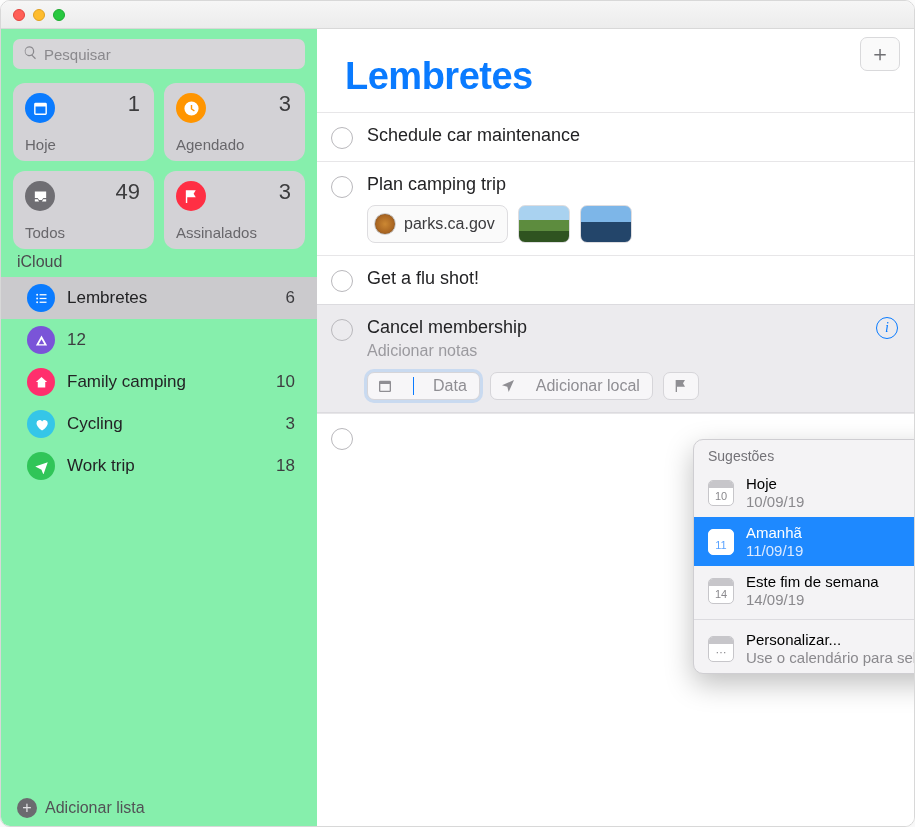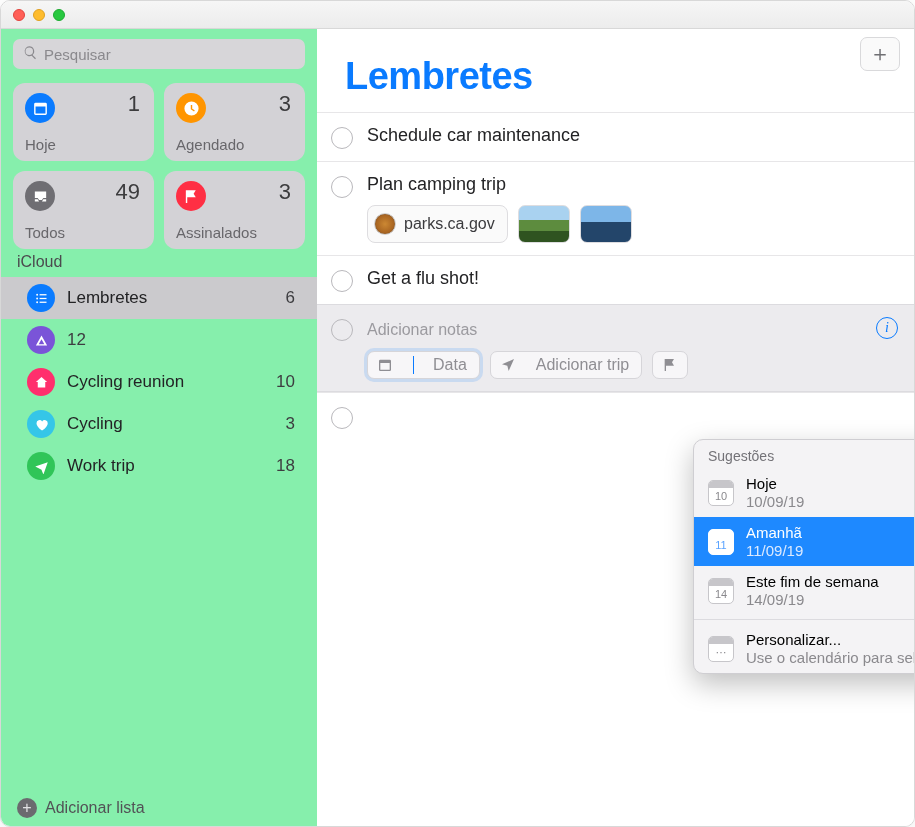--- a/index.html
+++ b/index.html
@@ -215,21 +215,21 @@
               </svg>
           </div>
           <span class="cnt">12</span>
         </div>
         <div class="listrow">
           <div class="listicon" style="background:#ff2f6d">
             <svg viewBox="0 0 24 24">
                 <path d="M12 3l9 8h-3v9H6v-9H3l9-8z"></path>
               </svg>
           </div>
-          <span class="name">Cycling reunion</span>
+          <span class="name">Family camping</span>
           <span class="cnt">10</span>
         </div>
         <div class="listrow">
           <div class="listicon" style="background:#35c6e8">
             <svg viewBox="0 0 24 24">
                 <path d="M12 21s-8-5.3-8-11a5 5 0 019-3 5 5 0 019 3c0 5.7-8 11-8 11h-2z"></path>
               </svg>
           </div>
           <span class="name">Cycling</span>
           <span class="cnt">3</span>
@@ -281,38 +281,39 @@
         </div>
 
         <div class="reminder">
           <div class="circle"></div>
           <div class="content">Get a flu shot!</div>
         </div>
 
         <div class="reminder editing">
           <div class="circle"></div>
           <div class="content">
+            <div class="title">Cancel membership</div>
             <div class="notes-ph">Adicionar notas</div>
             <div class="pillrow">
               <div class="pill active">
                 <span class="ico">
                   <svg viewBox="0 0 24 24">
                       <path d="M5 4h14a2 2 0 012 2v13a2 2 0 01-2 2H5a2 2 0 01-2-2V6a2 2 0 012-2zm0 5v10h14V9H5z"></path>
                     </svg>
                 </span>
                 <span class="caret"></span>
                 <span>Data</span>
               </div>
               <div class="pill">
                 <span class="ico">
                   <svg viewBox="0 0 24 24">
                       <path d="M3 11l18-8-8 18-2-8-8-2z"></path>
                     </svg>
                 </span>
-                <span>Adicionar trip</span>
+                <span>Adicionar local</span>
               </div>
               <div class="pill flagpill">
                 <span class="ico">
                   <svg viewBox="0 0 24 24">
                       <path d="M6 3h12l-3 5 3 5H6v8H4V3h2z"></path>
                     </svg>
                 </span>
               </div>
             </div>
           </div>

